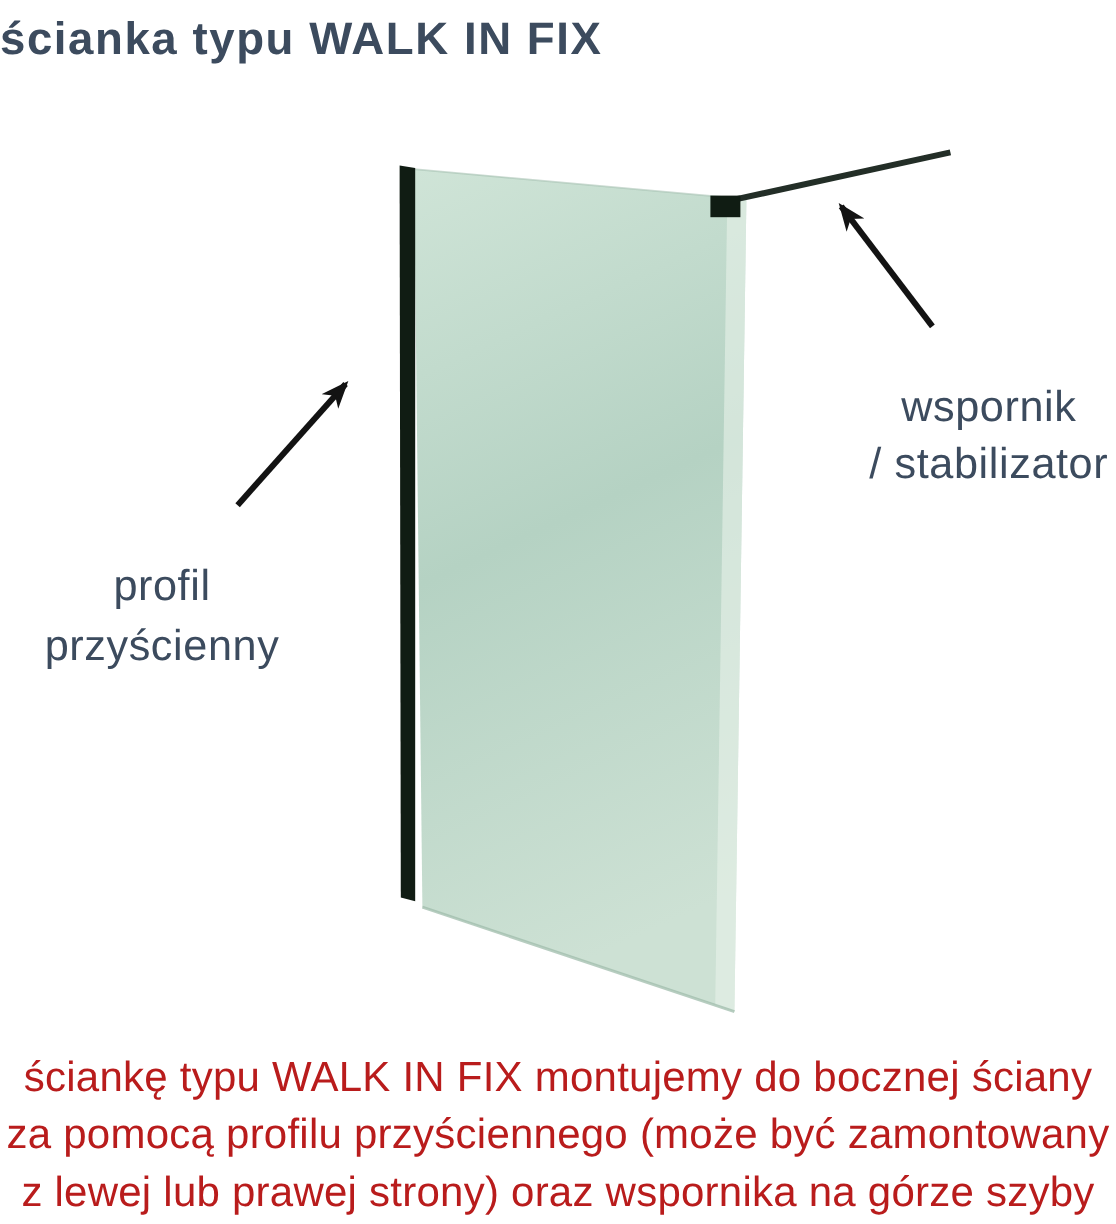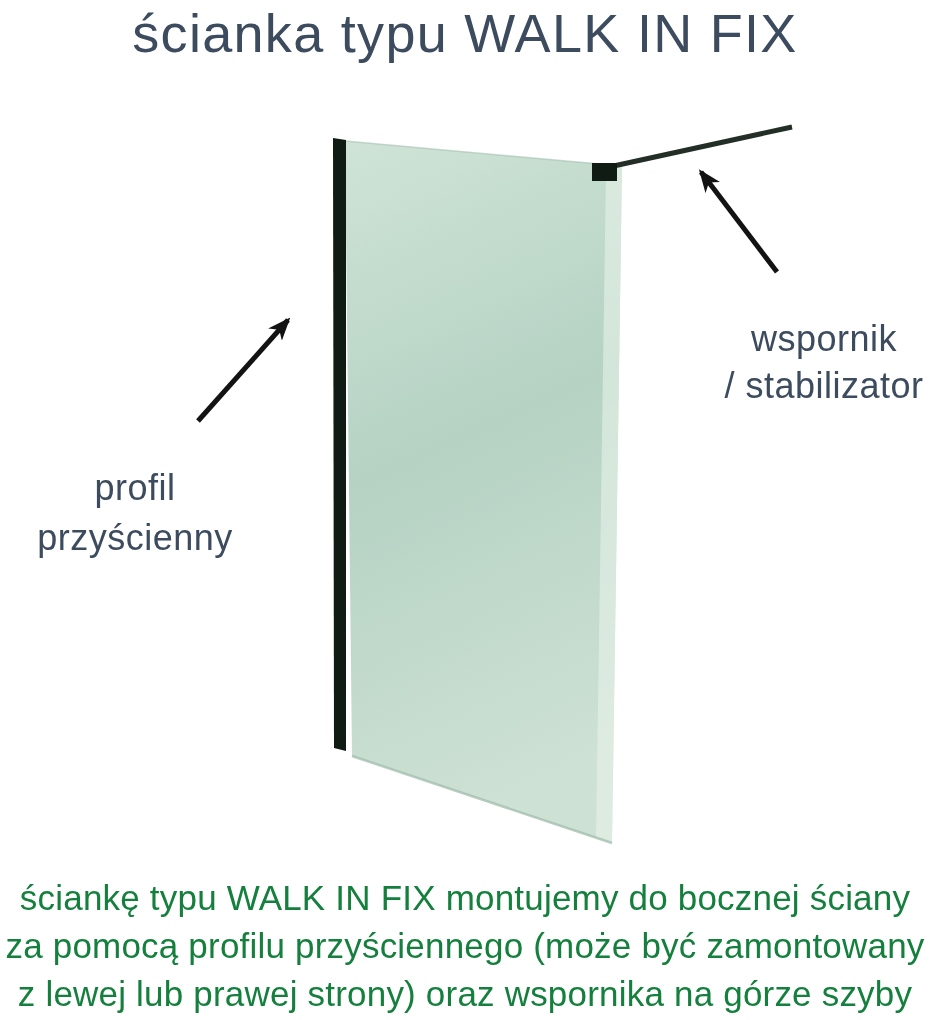--- a/index.html
+++ b/index.html
@@ -12,24 +12,24 @@
   .page {
     position: relative;
     width: 930px; height: 1020px;
     background: #ffffff;
   }
   .page-title {
     position: absolute;
     top: 0; left: 0;
     width: 930px;
     line-height: 66px;
-    text-align: center;
-    font-size: 54px;
+    text-align: left;
+    font-size: 38px;
     letter-spacing: 1.3px;
-    font-weight: 400;
+    font-weight: 700;
     color: #3c4b5e;
     white-space: pre;
   }
   .diagram-svg {
     position: absolute;
     top: 0; left: 0;
     width: 930px; height: 1020px;
   }
   .part-label {
     position: absolute;
@@ -48,21 +48,21 @@
     line-height: 47px;
   }
   .description-text {
     position: absolute;
     top: 874px; left: 0;
     width: 930px;
     text-align: center;
     font-size: 35px;
     line-height: 48px;
     letter-spacing: 0.2px;
-    color: #15803d;
+    color: #b91c1c;
     white-space: pre-line;
   }
 </style>
 </head>
 <body>
 
 <div class="page">
 
   <div class="page-title">ścianka typu WALK IN FIX</div>
 

